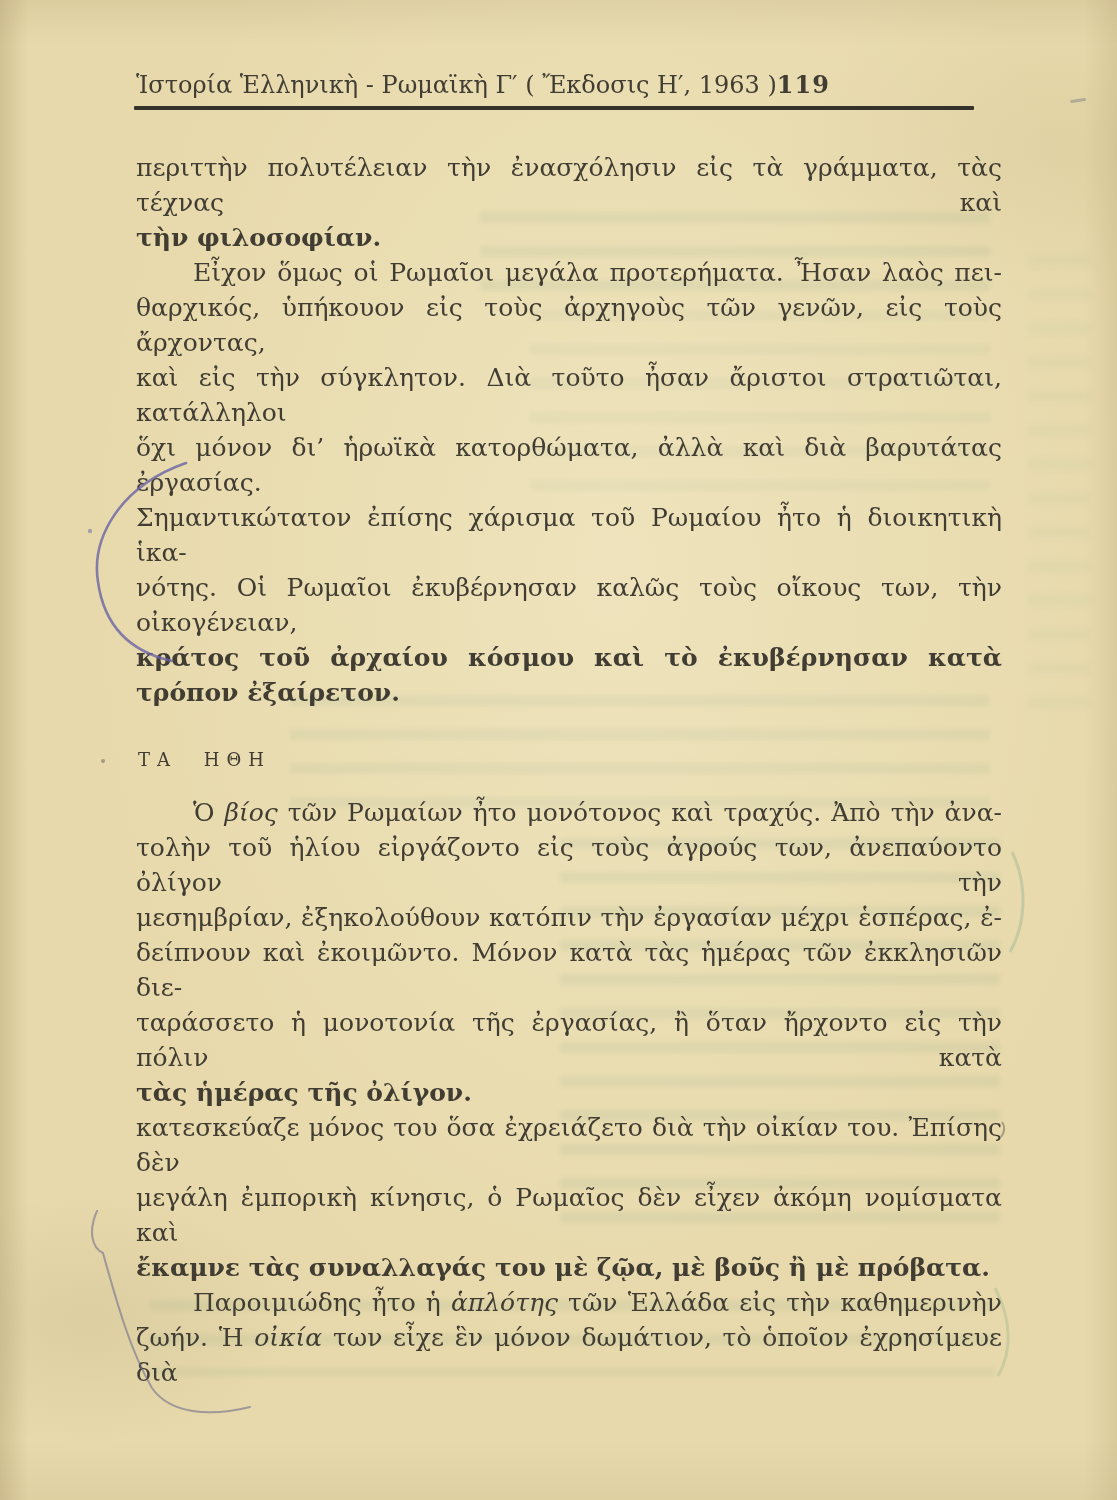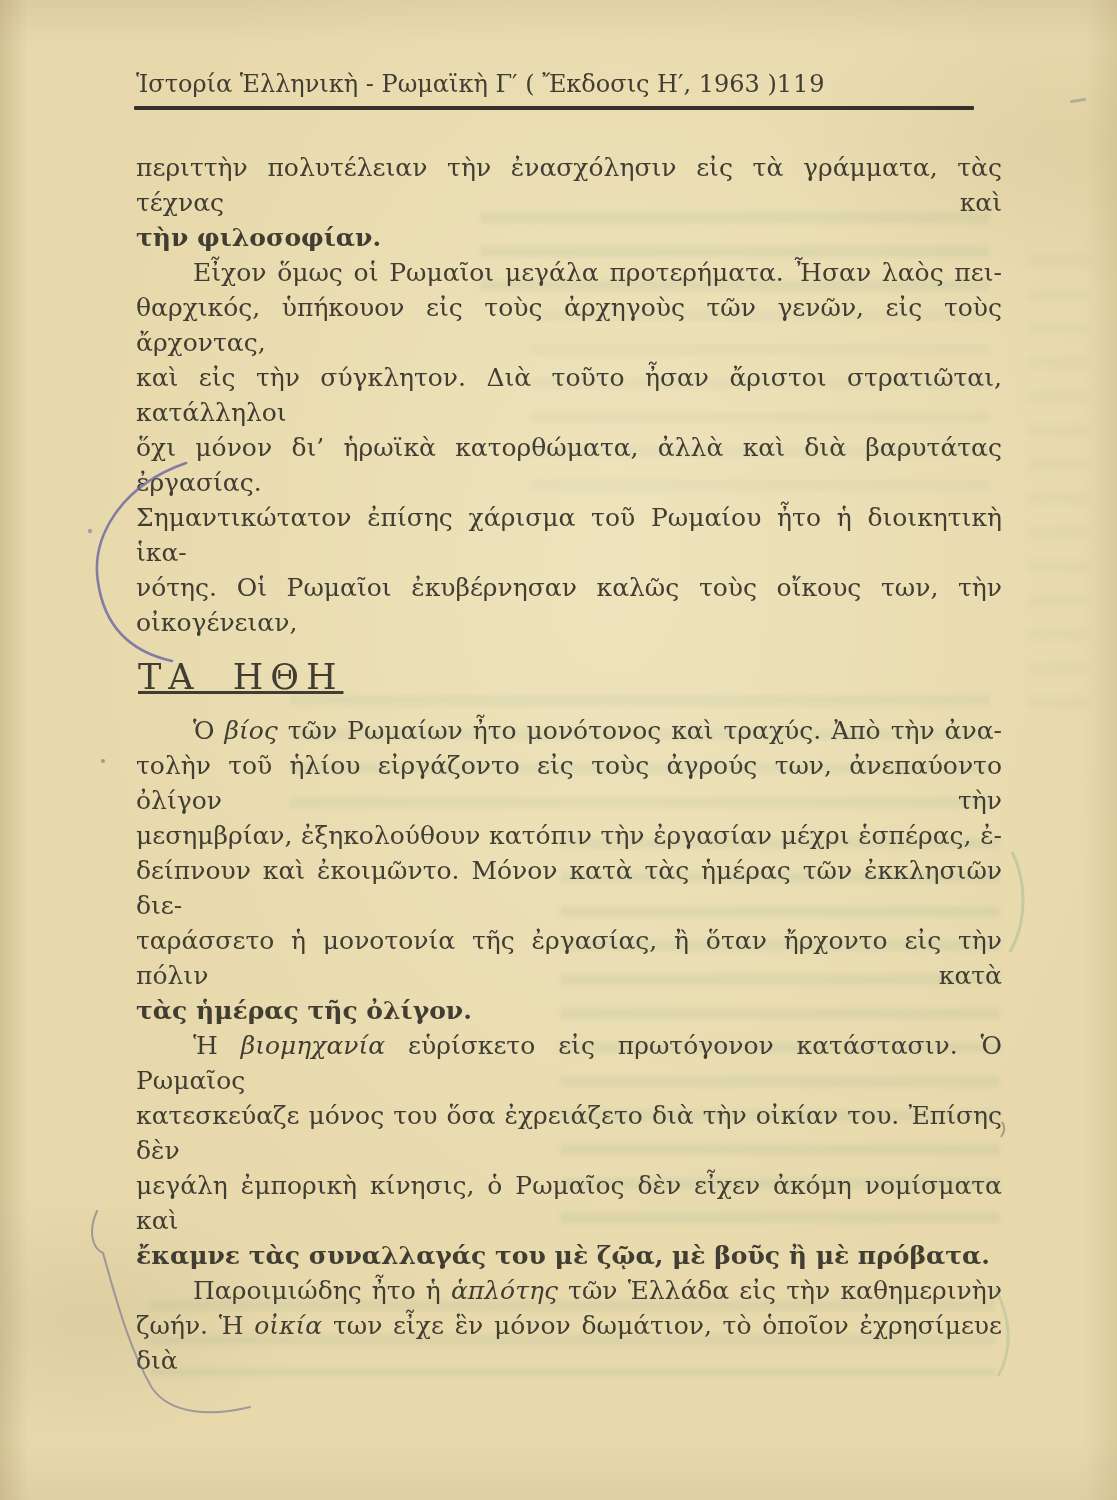--- a/index.html
+++ b/index.html
@@ -23,31 +23,31 @@
     background:repeating-linear-gradient(180deg, rgba(116,154,124,0.40) 0 11px, rgba(116,154,124,0) 11px 34px);}
   .b1{left:480px;top:212px;width:510px;height:92px;opacity:.26;}
   .b2{left:530px;top:310px;width:460px;height:190px;opacity:.15;}
   .b3{left:290px;top:695px;width:700px;height:128px;opacity:.22;}
   .b4{left:560px;top:838px;width:440px;height:385px;opacity:.26;}
   .b5{left:150px;top:1300px;width:845px;height:76px;opacity:.26;}
   .b6{left:1028px;top:255px;width:62px;height:470px;opacity:.15;filter:blur(3px);}
 
   .hdr{position:absolute;left:136px;top:70px;width:850px;display:flex;
        justify-content:flex-start;align-items:baseline;font-size:24px;}
-  .hdr .num{font-weight:400;letter-spacing:1px;}
+  .hdr .num{font-weight:700;letter-spacing:1px;}
   .rule{position:absolute;left:134px;top:106px;width:840px;height:3.5px;
         background:var(--rule,#35322b);border-radius:1px;}
 
   #text-block{position:absolute;left:136px;top:150px;width:866px;
               font-size:25px;line-height:35px;}
   .line{text-align:justify;text-align-last:justify;}
   .line.last{text-align-last:auto;font-weight:bold;}
   .line.indent{text-indent:57px;}
   .line i{}
-  .h1{margin:20px 0 18px 2px;font-size:35px;letter-spacing:7px;word-spacing:14px;text-decoration:underline;}
+  .h1{margin:32px 0 18px 2px;font-size:18px;letter-spacing:7px;word-spacing:14px;}
 
   svg.pencil{position:absolute;inset:0;pointer-events:none;}
 </style>
 </head>
 <body>
 
 <div class="page">
   <div class="texture"></div>
 
   <div class="bleed b1"></div>
@@ -68,32 +68,32 @@
         <div class="line"><span>περιττὴν πολυτέλειαν τὴν ἐνασχόλησιν εἰς τὰ γράμματα, τὰς τέχνας καὶ</span></div>
         <div class="line last"><span>τὴν φιλοσοφίαν.</span></div>
       </div>
       <div class="para">
         <div class="line indent"><span>Εἶχον ὅμως οἱ Ρωμαῖοι μεγάλα προτερήματα. Ἦσαν λαὸς πει-</span></div>
         <div class="line"><span>θαρχικός, ὑπήκουον εἰς τοὺς ἀρχηγοὺς τῶν γενῶν, εἰς τοὺς ἄρχοντας,</span></div>
         <div class="line"><span>καὶ εἰς τὴν σύγκλητον. Διὰ τοῦτο ἦσαν ἄριστοι στρατιῶται, κατάλληλοι</span></div>
         <div class="line"><span>ὅχι μόνον δι’ ἡρωϊκὰ κατορθώματα, ἀλλὰ καὶ διὰ βαρυτάτας ἐργασίας.</span></div>
         <div class="line"><span>Σημαντικώτατον ἐπίσης χάρισμα τοῦ Ρωμαίου ἦτο ἡ διοικητικὴ ἱκα-</span></div>
         <div class="line"><span>νότης. Οἱ Ρωμαῖοι ἐκυβέρνησαν καλῶς τοὺς οἴκους των, τὴν οἰκογένειαν,</span></div>
+        <div class="line last"><span>κράτος τοῦ ἀρχαίου κόσμου καὶ τὸ ἐκυβέρνησαν κατὰ τρόπον ἐξαίρετον.</span></div>
       </div>
       <div class="h1">ΤΑ ΗΘΗ</div>
       <div class="para">
         <div class="line indent"><span>Ὁ </span><i>βίος</i><span> τῶν Ρωμαίων ἦτο μονότονος καὶ τραχύς. Ἀπὸ τὴν ἀνα-</span></div>
         <div class="line"><span>τολὴν τοῦ ἡλίου εἰργάζοντο εἰς τοὺς ἀγρούς των, ἀνεπαύοντο ὀλίγον τὴν</span></div>
         <div class="line"><span>μεσημβρίαν, ἐξηκολούθουν κατόπιν τὴν ἐργασίαν μέχρι ἑσπέρας, ἐ-</span></div>
         <div class="line"><span>δείπνουν καὶ ἐκοιμῶντο. Μόνον κατὰ τὰς ἡμέρας τῶν ἐκκλησιῶν διε-</span></div>
         <div class="line"><span>ταράσσετο ἡ μονοτονία τῆς ἐργασίας, ἢ ὅταν ἤρχοντο εἰς τὴν πόλιν κατὰ</span></div>
         <div class="line last"><span>τὰς ἡμέρας τῆς ὀλίγον.</span></div>
       </div>
       <div class="para">
-        <div class="line indent"><span>Ἡ </span><i>βιομηχανία</i><span> εὑρίσκετο εἰς πρωτόγονον κατάστασιν. Ὁ Ρωμαῖος</span></div>
         <div class="line"><span>κατεσκεύαζε μόνος του ὅσα ἐχρειάζετο διὰ τὴν οἰκίαν του. Ἐπίσης δὲν</span></div>
         <div class="line"><span>μεγάλη ἐμπορικὴ κίνησις, ὁ Ρωμαῖος δὲν εἶχεν ἀκόμη νομίσματα καὶ</span></div>
         <div class="line last"><span>ἔκαμνε τὰς συναλλαγάς του μὲ ζῷα, μὲ βοῦς ἢ μὲ πρόβατα.</span></div>
       </div>
       <div class="para">
         <div class="line indent"><span>Παροιμιώδης ἦτο ἡ </span><i>ἁπλότης</i><span> τῶν Ἑλλάδα εἰς τὴν καθημερινὴν</span></div>
         <div class="line"><span>ζωήν. Ἡ </span><i>οἰκία</i><span> των εἶχε ἓν μόνον δωμάτιον, τὸ ὁποῖον ἐχρησίμευε διὰ</span></div>
       </div>
     </div>
 

